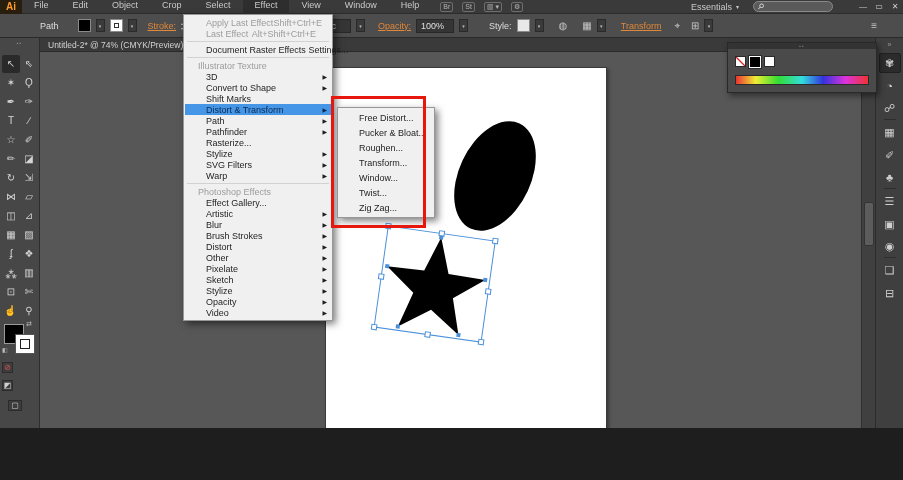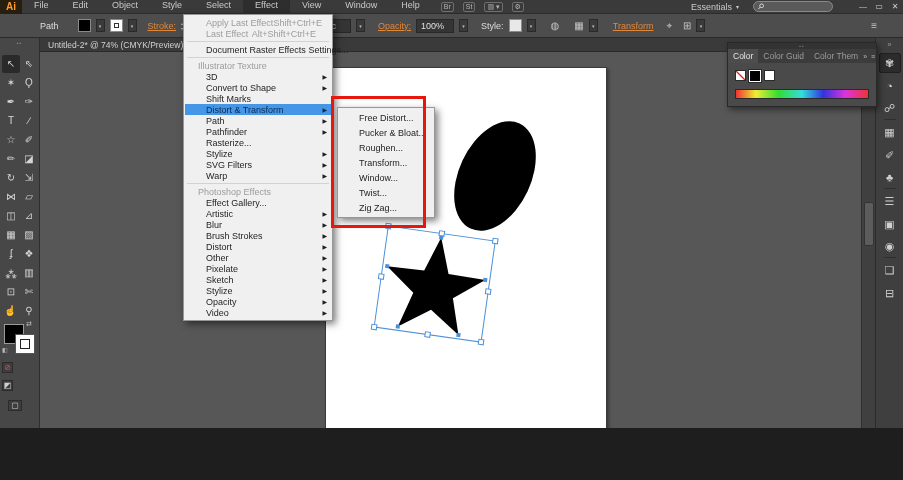--- a/index.html
+++ b/index.html
@@ -119,21 +119,21 @@
 
         <div class="menu-item">
           <span>Edit</span>
         </div>
 
         <div class="menu-item">
           <span>Object</span>
         </div>
 
         <div class="menu-item">
-          <span>Style</span>
+          <span>Crop</span>
         </div>
 
         <div class="menu-item">
           <span>Select</span>
         </div>
 
         <div class="menu-item active">
           <span>Effect</span>
         </div>
 
@@ -203,21 +203,21 @@
       <span>▴</span>
       <span>▾</span>
     </span>
     <span class="field" style="width:36px">1 pt</span>
     <span class="dd">▾</span>
     <span class="field" style="width:42px;margin-left:66px">Basic</span>
     <span class="dd">▾</span>
     <span class="link" style="margin-left:8px">Opacity:</span>
     <span class="field" style="width:38px">100%</span>
     <span class="dd">▾</span>
-    <span style="margin-left:8px">Style:</span>
+    <span style="margin-left:16px">Style:</span>
     <span class="swatch" style="background:#e8e8e8"></span>
     <span class="dd">▾</span>
     <span class="cicon" style="margin-left:10px">◍</span>
     <span class="cicon" style="margin-left:10px">▦</span>
     <span class="dd">▾</span>
     <span class="link" style="margin-left:10px">Transform</span>
     <span class="cicon" style="margin-left:8px">⌖</span>
     <span class="cicon" style="margin-left:6px">⊞</span>
     <span class="dd">▾</span>
     <span class="spacer"></span>
@@ -445,40 +445,20 @@
         </div>
 
         <div class="dicon">
           <span>⊟</span>
         </div>
       </div>
   </div>
 
   <div class="colorpanel">
     <div class="cp-drag">▪▪</div>
-    <div class="cp-tabs">
-      <div style="display:flex">
-
-          <div class="cp-tab active">
-            <span>Color</span>
-          </div>
-
-          <div class="cp-tab">
-            <span>Color Guid</span>
-          </div>
-
-          <div class="cp-tab">
-            <span>Color Them</span>
-          </div>
-        </div>
-      <div class="cp-hicons">
-        <span>»</span>
-        <span>≡</span>
-      </div>
-    </div>
     <div class="cp-body">
       <div class="cp-swrow">
         <span class="cp-none"></span>
         <span class="cp-black"></span>
         <span class="cp-white"></span>
       </div>
       <div class="spectrum"></div>
     </div>
   </div>
 

